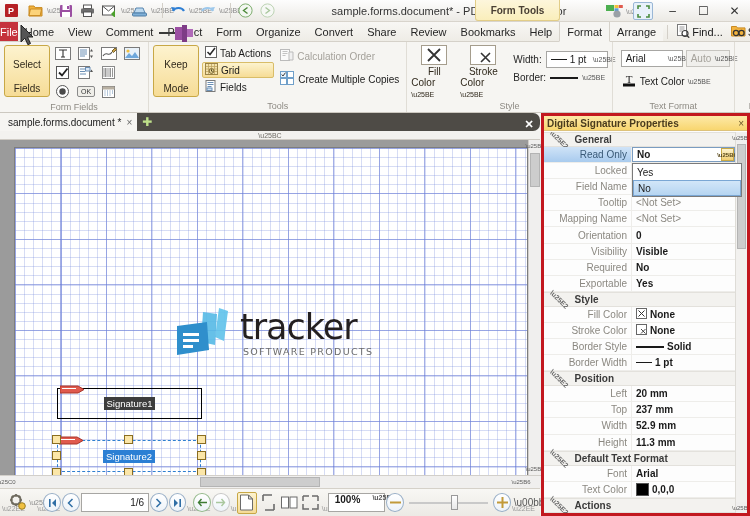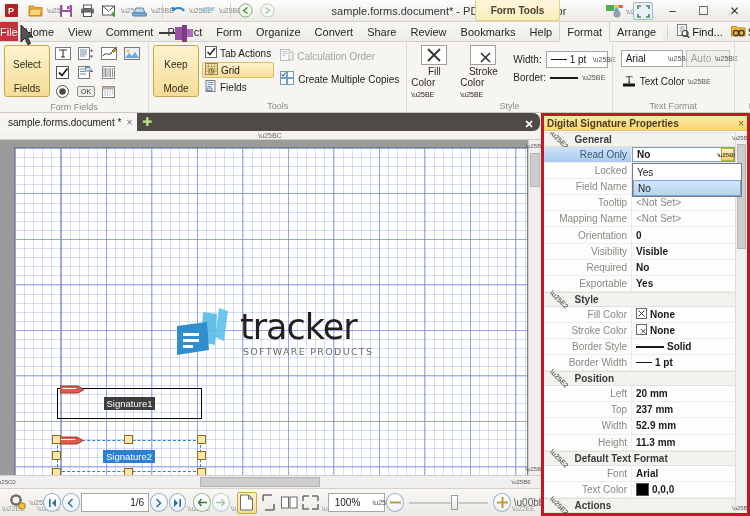--- a/index.html
+++ b/index.html
@@ -194,21 +194,21 @@
     display:flex;align-items:center;justify-content:center;font-size:9px;color:#2f6ea5;
   }
   .circbtn.green{ border-color:#96bb8e; color:#3d7c34; }
   .circbtn.dim{ border-color:#c8c8c8; color:#aeaeae; }
   .pagebox{
     width:74px;height:19px;border:1px solid #a7a6a3;background:#fff;
     display:flex;align-items:center;justify-content:flex-end;padding-right:4px;font-size:10px;
   }
   .zoombox{
     width:62px;height:19px;border:1px solid #a7a6a3;background:#fff;
-    display:flex;align-items:center;font-size:10px;padding-left:6px;
+    display:flex;font-size:10px;padding-left:6px;font-weight:bold;
   }
   .zoombox .arrow{margin-left:auto;width:12px;text-align:center;font-size:7px;color:#555;}
   .gripper{ width:5px;height:18px; display:flex; align-items:flex-end; color:#999; font-size:7px;}
   .zslider{ width:95px; height:19px; position:relative; display:flex; align-items:center;}
   .ztrack{ position:absolute;left:4px;right:4px;height:2px;background:#c9c9c9;}
   .zthumb{ position:absolute; left:46px; width:7px;height:15px;background:linear-gradient(#fff,#e8e8e8); border:1px solid #9a9a9a;}
   .layoutico{ width:22px;height:22px;display:flex;align-items:center;justify-content:center;}
   .layoutico.on{ border:1px solid #c8a846;border-radius:2px;background:linear-gradient(#fdf3cf,#f6dc96);}
 
   

